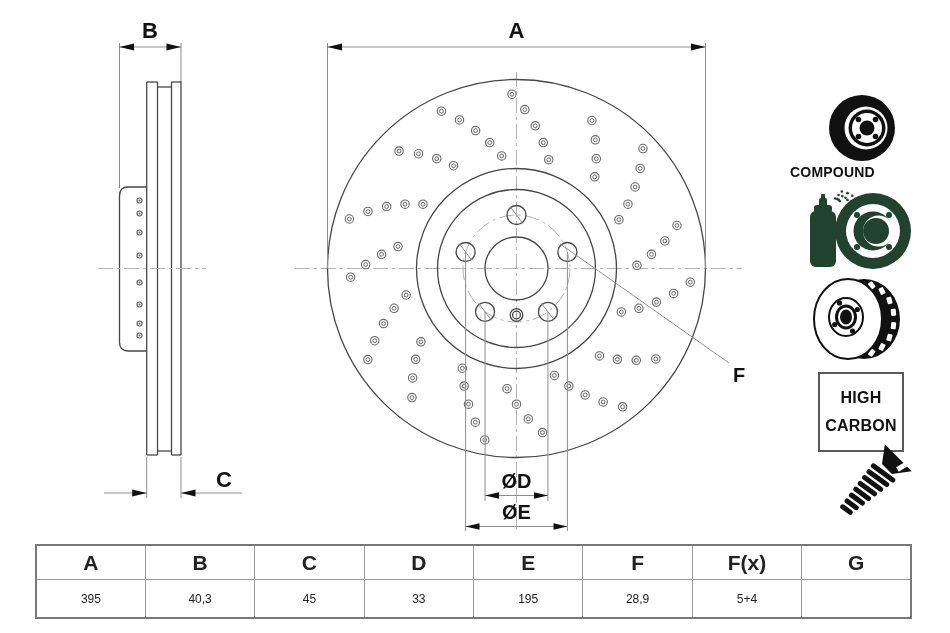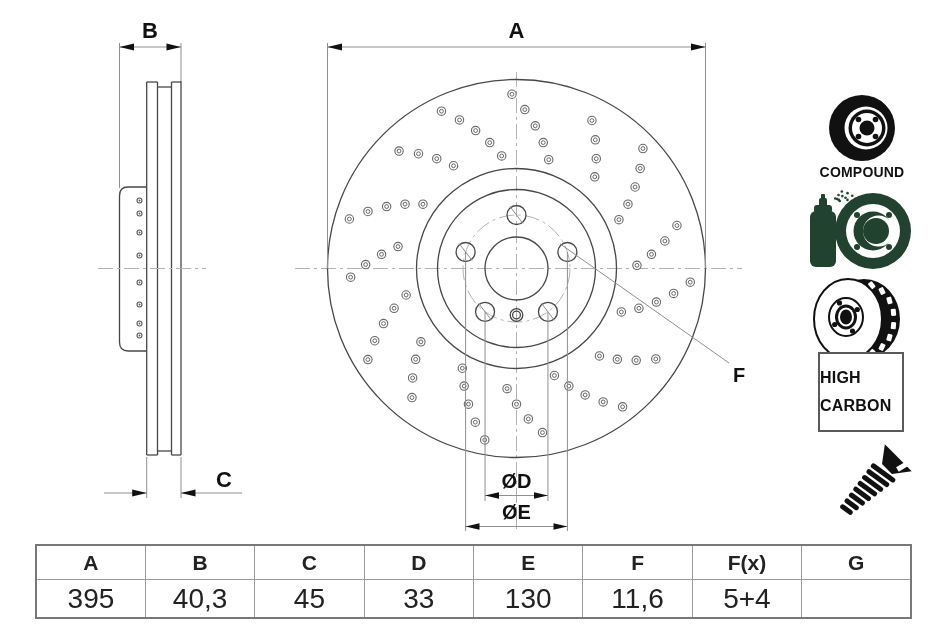--- a/index.html
+++ b/index.html
@@ -7,32 +7,32 @@
           font-family:"Liberation Sans", sans-serif;}
   svg text{font-family:"Liberation Sans", sans-serif;}
   .dim-letter{fill:#111;font-weight:bold;font-size:22px;}
   .dim-letter-sm{fill:#111;font-weight:bold;font-size:20px;}
   .dark{stroke:#474747;stroke-width:1.3;fill:none;}
   .thin{stroke:#8f8f8f;stroke-width:1;fill:none;}
   .cline{stroke:#b3b3b3;stroke-width:1;fill:none;stroke-dasharray:15 4 3 4;}
   .arrow{fill:#111;stroke:none;}
   
   .icon-abs{position:absolute;}
-  #compound-label{position:absolute;left:790px;top:164px;width:144px;text-align:center;
+  #compound-label{position:absolute;left:790px;top:164px;width:144px;text-align:left;
       font-weight:bold;font-size:14px;color:#111;letter-spacing:.2px;}
-  #hc-box{position:absolute;left:818px;top:352px;width:82px;height:76px;border:2px solid #5a5a5a;
-      background:#fff;display:flex;flex-direction:column;justify-content:center;align-items:flex-start;gap:8px;}
+  #hc-box{position:absolute;left:818px;top:372px;width:82px;height:76px;border:2px solid #5a5a5a;
+      background:#fff;display:flex;flex-direction:column;justify-content:center;align-items:center;gap:8px;}
   #hc-box div{font-weight:bold;font-size:16px;color:#111;line-height:1.22;letter-spacing:.2px;}
   
   #spec-table{position:absolute;left:35px;top:544px;width:877px;border-collapse:collapse;
       border:2px solid #787878;table-layout:fixed;}
   #spec-table th,#spec-table td{border:1px solid #9a9a9a;text-align:center;color:#222;
       padding:0;}
   #spec-table th{height:33px;font-size:21px;font-weight:bold;}
-  #spec-table td{height:37px;font-size:28px;font-weight:normal;}
+  #spec-table td{height:37px;font-size:12px;font-weight:normal;}
 </style>
 </head>
 <body>
 
 <div id="canvas">
 
   <svg id="drawing" width="950" height="544" viewBox="0 0 950 544" style="position:absolute;left:0;top:0;">
 
     <g>
 
@@ -387,20 +387,20 @@
       <th>E</th>
       <th>F</th>
       <th>F(x)</th>
       <th>G</th>
     </tr>
     <tr>
       <td>395</td>
       <td>40,3</td>
       <td>45</td>
       <td>33</td>
-      <td>130</td>
-      <td>11,6</td>
+      <td>195</td>
+      <td>28,9</td>
       <td>5+4</td>
       <td></td>
     </tr>
   </tbody>
     </table>
 </div>
 
 </body></html>

